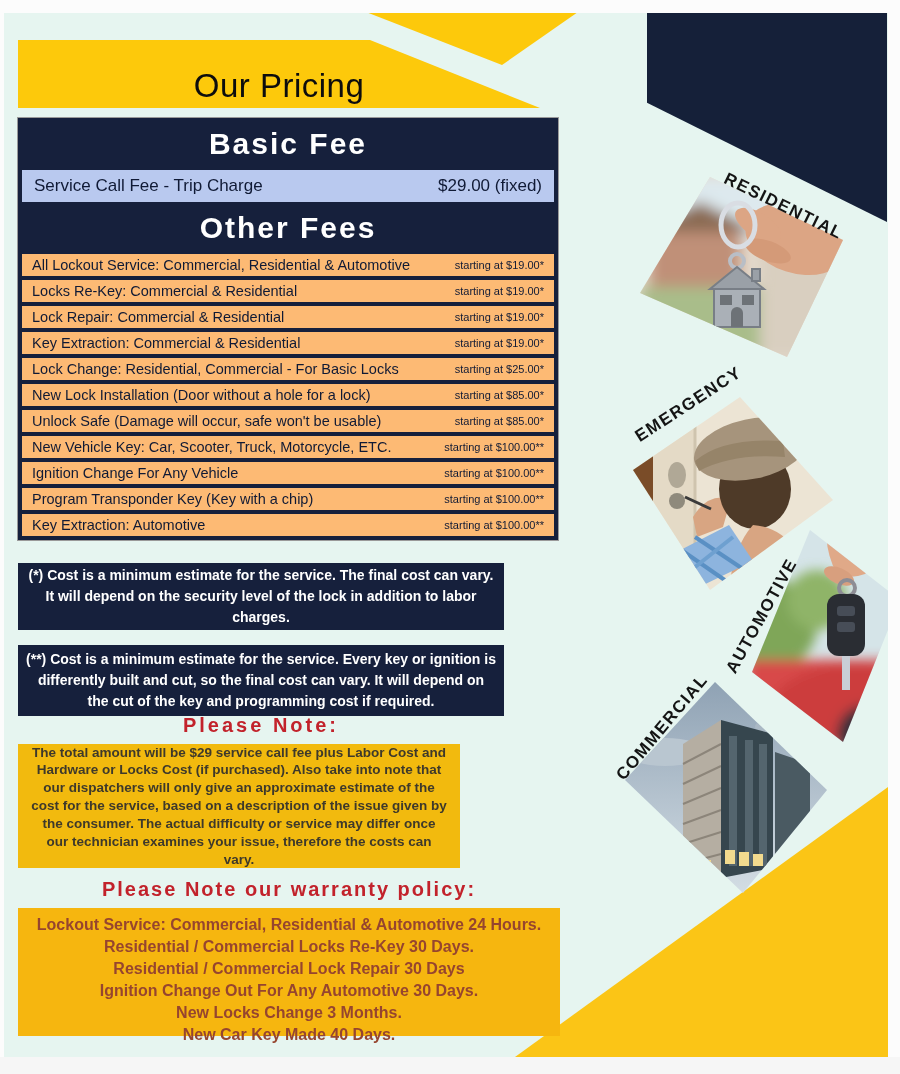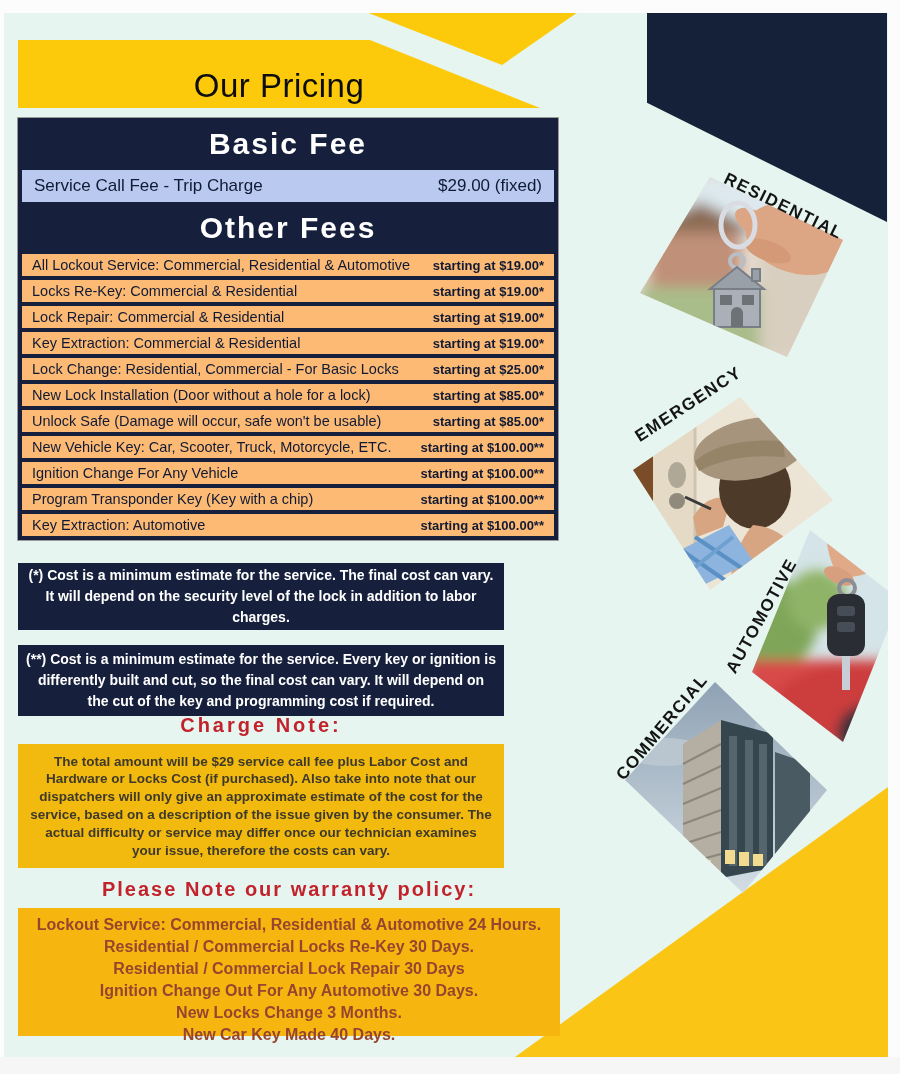--- a/index.html
+++ b/index.html
@@ -24,37 +24,37 @@
                 font-size:30px;font-weight:bold;letter-spacing:2px;}
   .basic-row{height:32px;margin:0 4px;background:#b9c9ef;display:flex;align-items:center;
              justify-content:space-between;padding:0 12px;color:#101a35;}
   .basic-row .b-label{font-size:17px;}
   .basic-row .b-price{font-size:17px;}
   .fees-rows{margin:0 4px;}
   .fee-row{height:22px;margin-bottom:4px;background:#fdba74;display:flex;align-items:center;
            justify-content:space-between;padding:0 10px;color:#101a35;}
   .fee-row:last-child{margin-bottom:0;}
   .fee-label{font-size:14.5px;}
-  .fee-price{font-size:13px;font-weight:bold;}
+  .fee-price{font-size:11px;font-weight:normal;}
 
   
   .navy-note{position:absolute;left:18px;width:486px;background:#16203c;color:#ffffff;
              font-size:14px;font-weight:bold;text-align:center;display:flex;align-items:center;
              justify-content:center;line-height:1.5;z-index:6;box-sizing:border-box;padding:6px 8px;}
   .navy-note.one{top:563px;height:67px;}
   .navy-note.two{top:645px;height:71px;}
 
   
   .red-heading{position:absolute;color:#c2222b;font-weight:bold;font-size:20px;letter-spacing:3px;
                text-align:center;z-index:6;}
   .red-heading.pn{left:18px;top:714px;width:486px;}
   .red-heading.wr{left:18px;top:878px;width:542px;letter-spacing:2px;}
 
   
-  .yellow-note{position:absolute;left:18px;top:744px;width:486px;height:124px;background:#f2ba0e;
+  .yellow-note{position:absolute;left:18px;top:744px;width:442px;height:124px;background:#f2ba0e;
                color:#3e392b;font-weight:bold;font-size:13.5px;line-height:1.32;text-align:center;
                display:flex;align-items:center;justify-content:center;z-index:6;box-sizing:border-box;
                padding:6px 12px;}
   .warranty-box{position:absolute;left:18px;top:908px;width:542px;height:128px;background:#f6b60f;
                 color:#96452f;font-weight:bold;font-size:16px;line-height:1.38;text-align:center;
                 display:flex;flex-direction:column;align-items:center;
                 z-index:6;box-sizing:border-box;padding:6px 10px;}
 
   
   .navy-corner{position:absolute;left:647px;top:13px;width:240px;height:209px;background:#152039;
@@ -163,21 +163,21 @@
         <div class="fee-row">
           <span class="fee-label">Key Extraction: Automotive</span>
           <span class="fee-price">starting at $100.00**</span>
         </div>
       </div>
   </div>
 
   <div class="navy-note two">(**) Cost is a minimum estimate for the service. Every key or ignition is differently built and cut, so the final cost can vary. It will depend on the cut of the key and programming cost if required.</div>
   <div class="navy-note one">(*) Cost is a minimum estimate for the service. The final cost can vary. It will depend on the security level of the lock in addition to labor charges.</div>
 
-  <div class="red-heading pn">Charge Note:</div>
+  <div class="red-heading pn">Please Note:</div>
   <div class="yellow-note">The total amount will be $29 service call fee plus Labor Cost and Hardware or Locks Cost (if purchased). Also take into note that our dispatchers will only give an approximate estimate of the cost for the service, based on a description of the issue given by the consumer. The actual difficulty or service may differ once our technician examines your issue, therefore the costs can vary.</div>
 
   <div class="red-heading wr">Please Note our warranty policy:</div>
   <div class="warranty-box">
 
       <div class="warranty-line">Lockout Service: Commercial, Residential &amp; Automotive 24 Hours.</div>
 
       <div class="warranty-line">Residential / Commercial Locks Re-Key 30 Days.</div>
 
       <div class="warranty-line">Residential / Commercial Lock Repair 30 Days</div>

